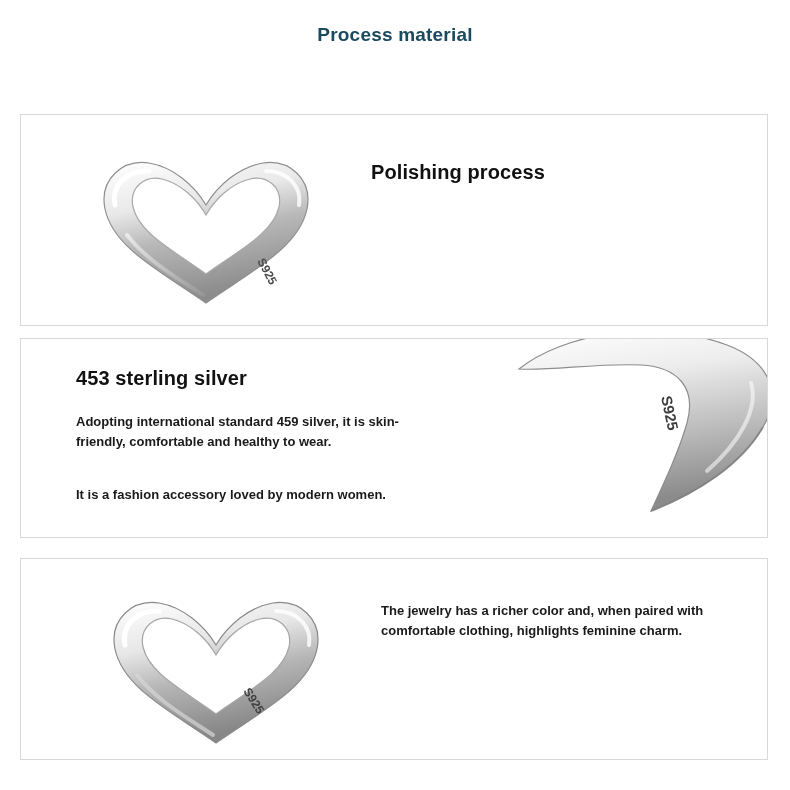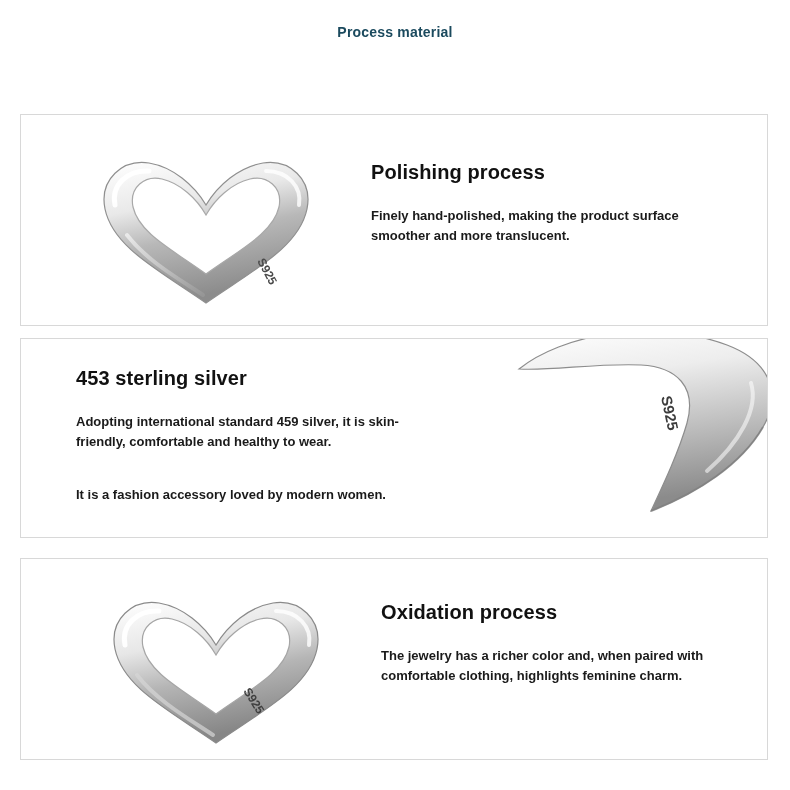--- a/index.html
+++ b/index.html
@@ -18,21 +18,21 @@
     width: 790px;
     height: 790px;
     position: relative;
   }
   .page-title {
     position: absolute;
     top: 24px;
     left: 0;
     width: 790px;
     text-align: center;
-    font-size: 14px;
+    font-size: 19px;
     font-weight: bold;
     color: #1b4a5e;
     letter-spacing: 0.2px;
   }
   .panel {
     position: absolute;
     left: 20px;
     width: 748px;
     border: 1px solid #d8d8d8;
     background: #ffffff;
@@ -108,21 +108,20 @@
         <path d="M145 131 C 110 106, 78 90, 72 64 C 68 44, 84 32, 101 36 C 119 40, 136 56, 145 72 C 154 56, 171 40, 189 36 C 206 32, 222 44, 218 64 C 212 90, 180 106, 145 131 Z" fill="#ffffff" stroke="#a8a8a8" stroke-width="1.2"></path>
         <path d="M88 28 C 66 27, 50 42, 54 62" fill="none" stroke="#ffffff" stroke-width="5" stroke-linecap="round" opacity="0.95"></path>
         <path d="M205 28 C 227 28, 241 44, 238 62" fill="none" stroke="#ffffff" stroke-width="4" stroke-linecap="round" opacity="0.8"></path>
         <path d="M66 92 C 86 118, 118 136, 142 152" fill="none" stroke="url(#g1b)" stroke-width="4" stroke-linecap="round" opacity="0.7"></path>
         <text x="196" y="118" transform="rotate(62 196 118)" font-family="Liberation Sans, sans-serif" font-size="12" font-weight="bold" fill="#4a4a4a">S925</text>
       </svg>
     </div>
 
     <div class="panel-text" id="text-1">
       <div class="panel-heading">Polishing process</div>
-      <p class="panel-body">Finely hand-polished, making the product surface smoother and more translucent.</p>
     </div>
   </div>
 
   <div class="panel" id="panel-2">
 
     <div class="art" id="art-2">
       <svg viewBox="0 0 280 200" xmlns="http://www.w3.org/2000/svg">
         <defs>
           <linearGradient id="g2a" x1="0" y1="0" x2="0.2" y2="1">
             <stop offset="0%" stop-color="#ffffff"></stop>
@@ -161,18 +160,17 @@
         <path d="M145 156 C 96 122, 52 100, 44 62 C 38 32, 62 12, 88 16 C 112 20, 133 38, 145 58 C 157 38, 178 20, 202 16 C 228 12, 252 32, 246 62 C 238 100, 194 122, 145 156 Z" fill="url(#g3a)" stroke="#8a8a8a" stroke-width="1.2"></path>
         <path d="M145 127 C 110 102, 78 86, 72 60 C 68 40, 84 28, 101 32 C 119 36, 136 52, 145 68 C 154 52, 171 36, 189 32 C 206 28, 222 40, 218 60 C 212 86, 180 102, 145 127 Z" fill="#ffffff" stroke="#a5a5a5" stroke-width="1.2"></path>
         <path d="M88 24 C 66 23, 50 38, 54 58" fill="none" stroke="#ffffff" stroke-width="5" stroke-linecap="round" opacity="0.95"></path>
         <path d="M205 24 C 227 24, 241 40, 238 58" fill="none" stroke="#ffffff" stroke-width="4" stroke-linecap="round" opacity="0.8"></path>
         <path d="M66 88 C 86 114, 118 132, 142 148" fill="none" stroke="#d5d5d5" stroke-width="4" stroke-linecap="round" opacity="0.7"></path>
         <text x="172" y="104" transform="rotate(58 172 104)" font-family="Liberation Sans, sans-serif" font-size="12" font-weight="bold" fill="#3f3f3f">S925</text>
       </svg>
     </div>
 
     <div class="panel-text" id="text-3">
-      <div class="panel-heading">Oxidation process</div>
       <p class="panel-body">The jewelry has a richer color and, when paired with comfortable clothing, highlights feminine charm.</p>
     </div>
   </div>
 
 </div>
 
 </body></html>

